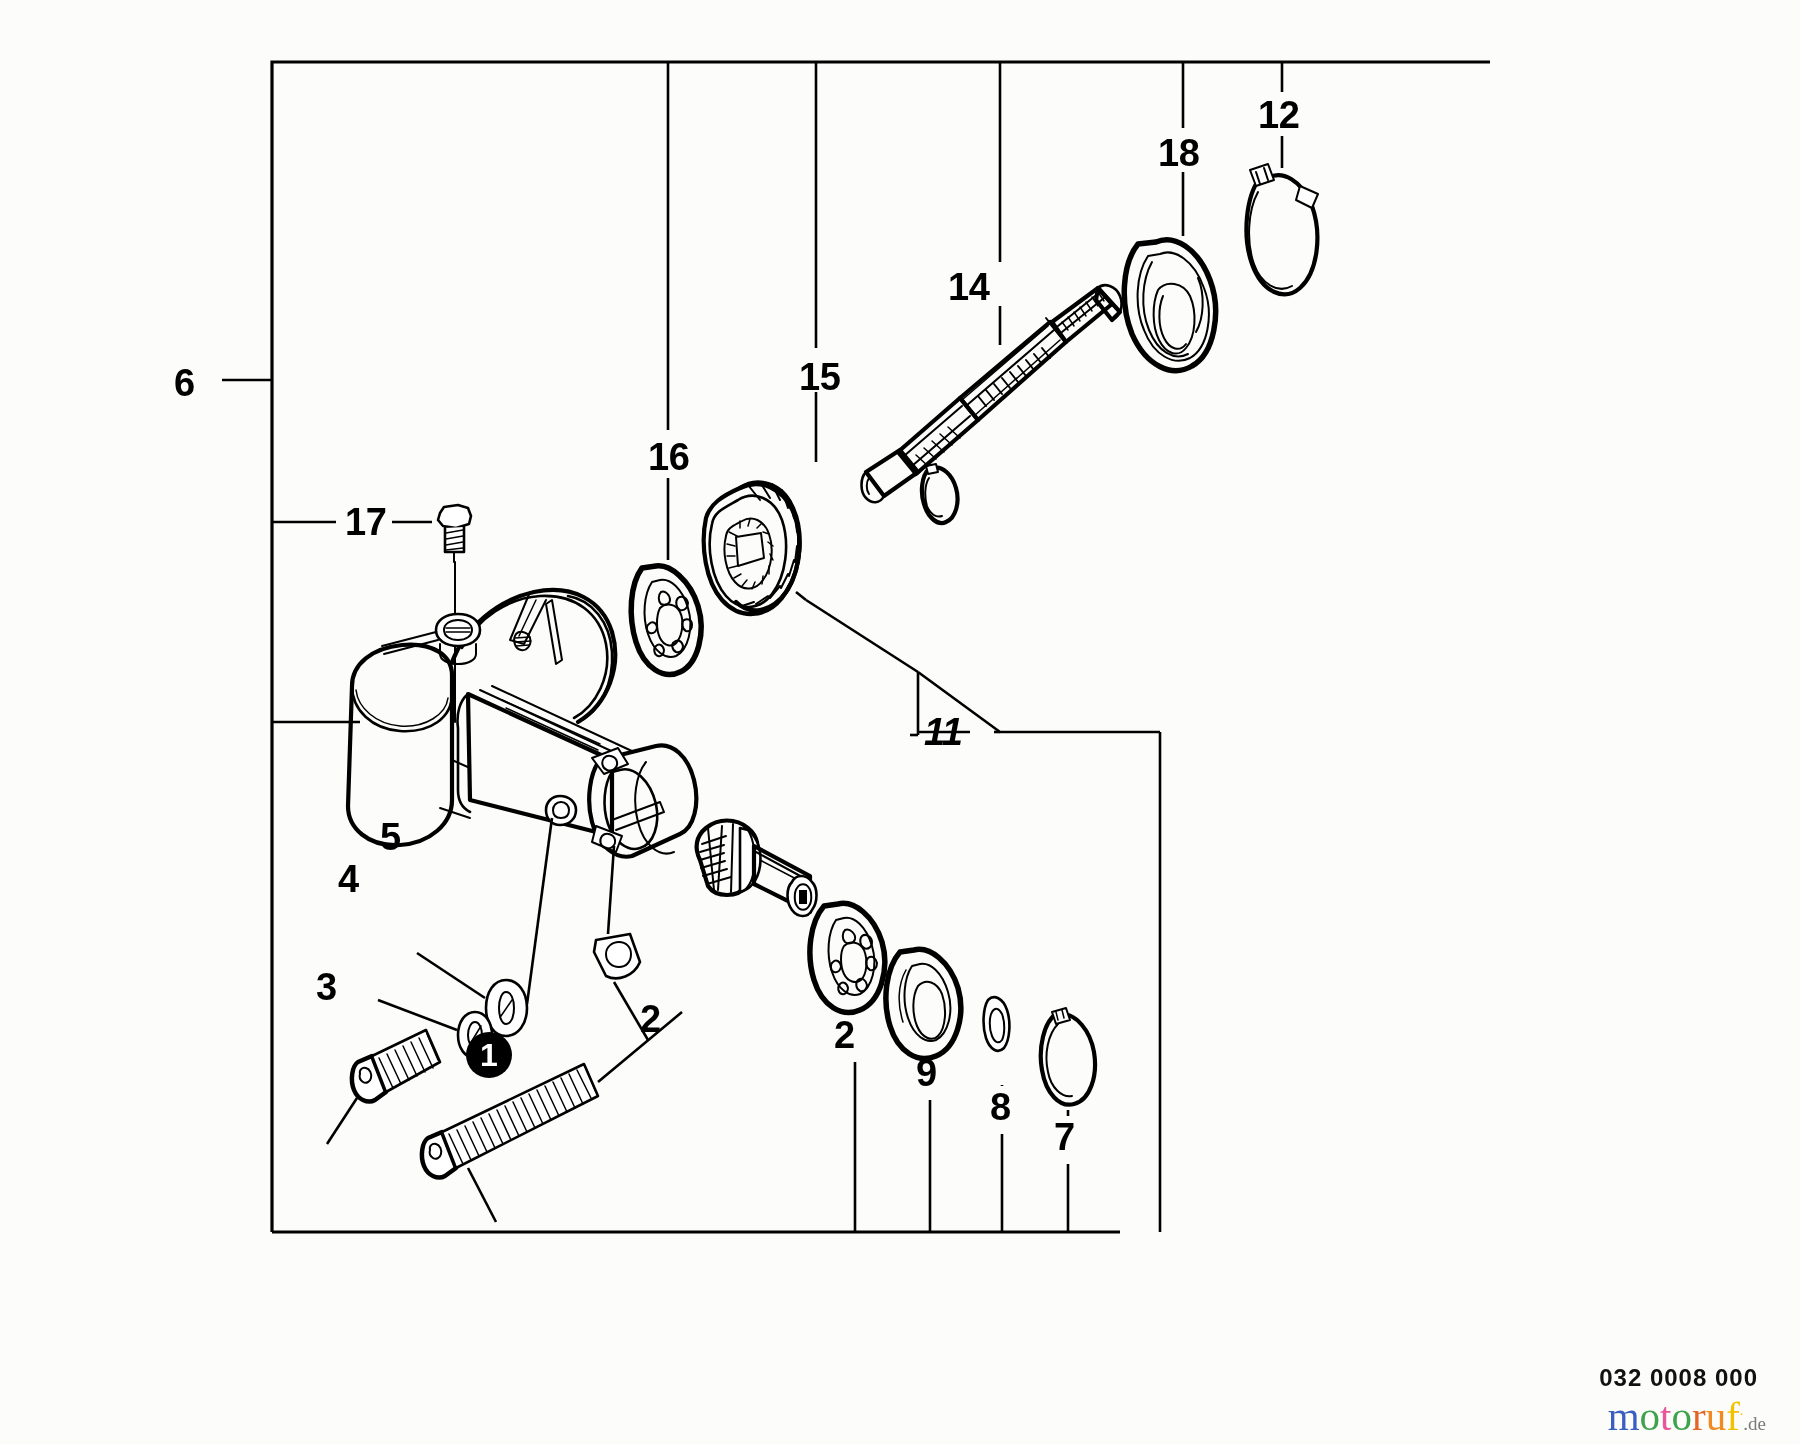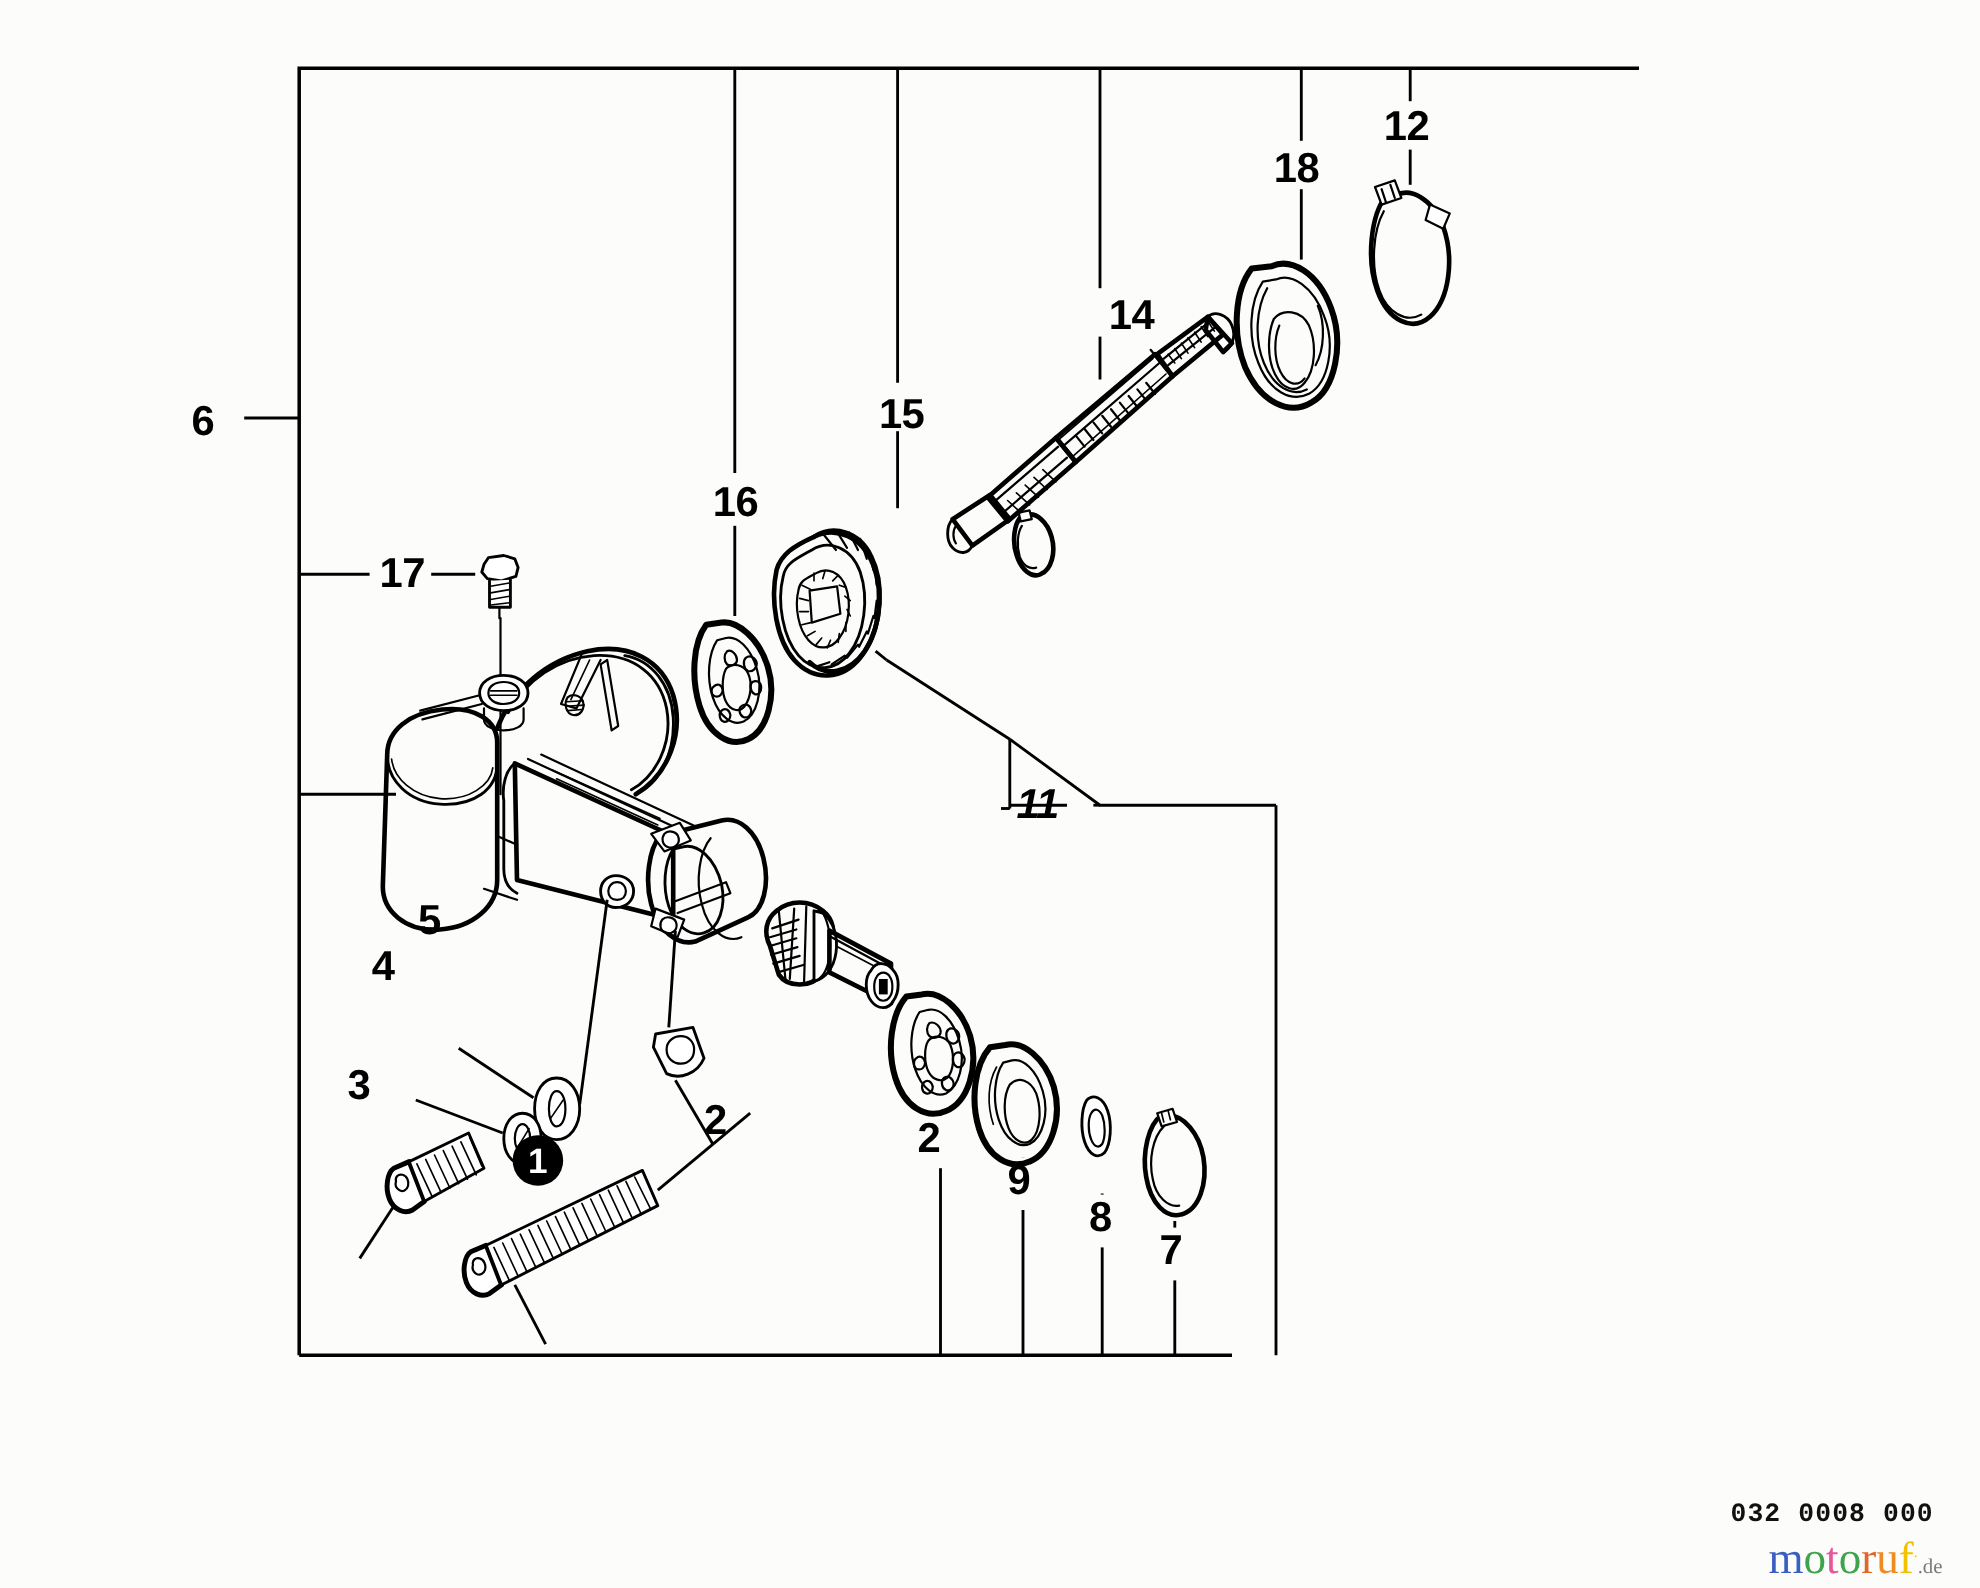--- a/index.html
+++ b/index.html
@@ -45,21 +45,21 @@
     font-size: 32px;
     display: flex;
     align-items: center;
     justify-content: center;
     line-height: 1;
   }
   #part-number {
     position: absolute;
     right: 42px;
     top: 1364px;
-    font-family: Liberation Mono, monospace;
+    font-family: Liberation Sans, sans-serif;
     font-weight: bold;
     font-size: 24px;
     letter-spacing: 1px;
     color: #111111;
     white-space: nowrap;
   }
   #logo {
     position: absolute;
     right: 34px;
     top: 1396px;
@@ -445,21 +445,21 @@
       <path class="wf2" d="M 1300 186 L 1318 194 L 1312 208 L 1296 200 Z"></path>
       <path class="ln2" d="M 1258 192 C 1248 210 1246 242 1254 264 C 1261 284 1278 294 1292 286"></path>
     </g>
 
   </svg>
 
   <div class="callout" style="left:174px; top:364px;">6</div>
   <div class="callout" style="left:345px; top:503px;">17</div>
   <div class="callout" style="left:648px; top:438px;">16</div>
   <div class="callout" style="left:799px; top:358px;">15</div>
-  <div class="callout" style="left:1008px; top:268px;">14</div>
+  <div class="callout" style="left:948px; top:268px;">14</div>
   <div class="callout" style="left:1158px; top:134px;">18</div>
   <div class="callout" style="left:1258px; top:96px;">12</div>
   <div class="callout" style="left:924px; top:713px;font-style:italic;">11</div>
   <div class="callout" style="left:380px; top:818px;">5</div>
   <div class="callout" style="left:338px; top:860px;">4</div>
   <div class="callout" style="left:316px; top:968px;">3</div>
   <div class="callout" style="left:640px; top:1000px;">2</div>
   <div class="callout" style="left:834px; top:1016px;">2</div>
   <div class="callout" style="left:916px; top:1054px;">9</div>
   <div class="callout" style="left:990px; top:1088px;">8</div>

